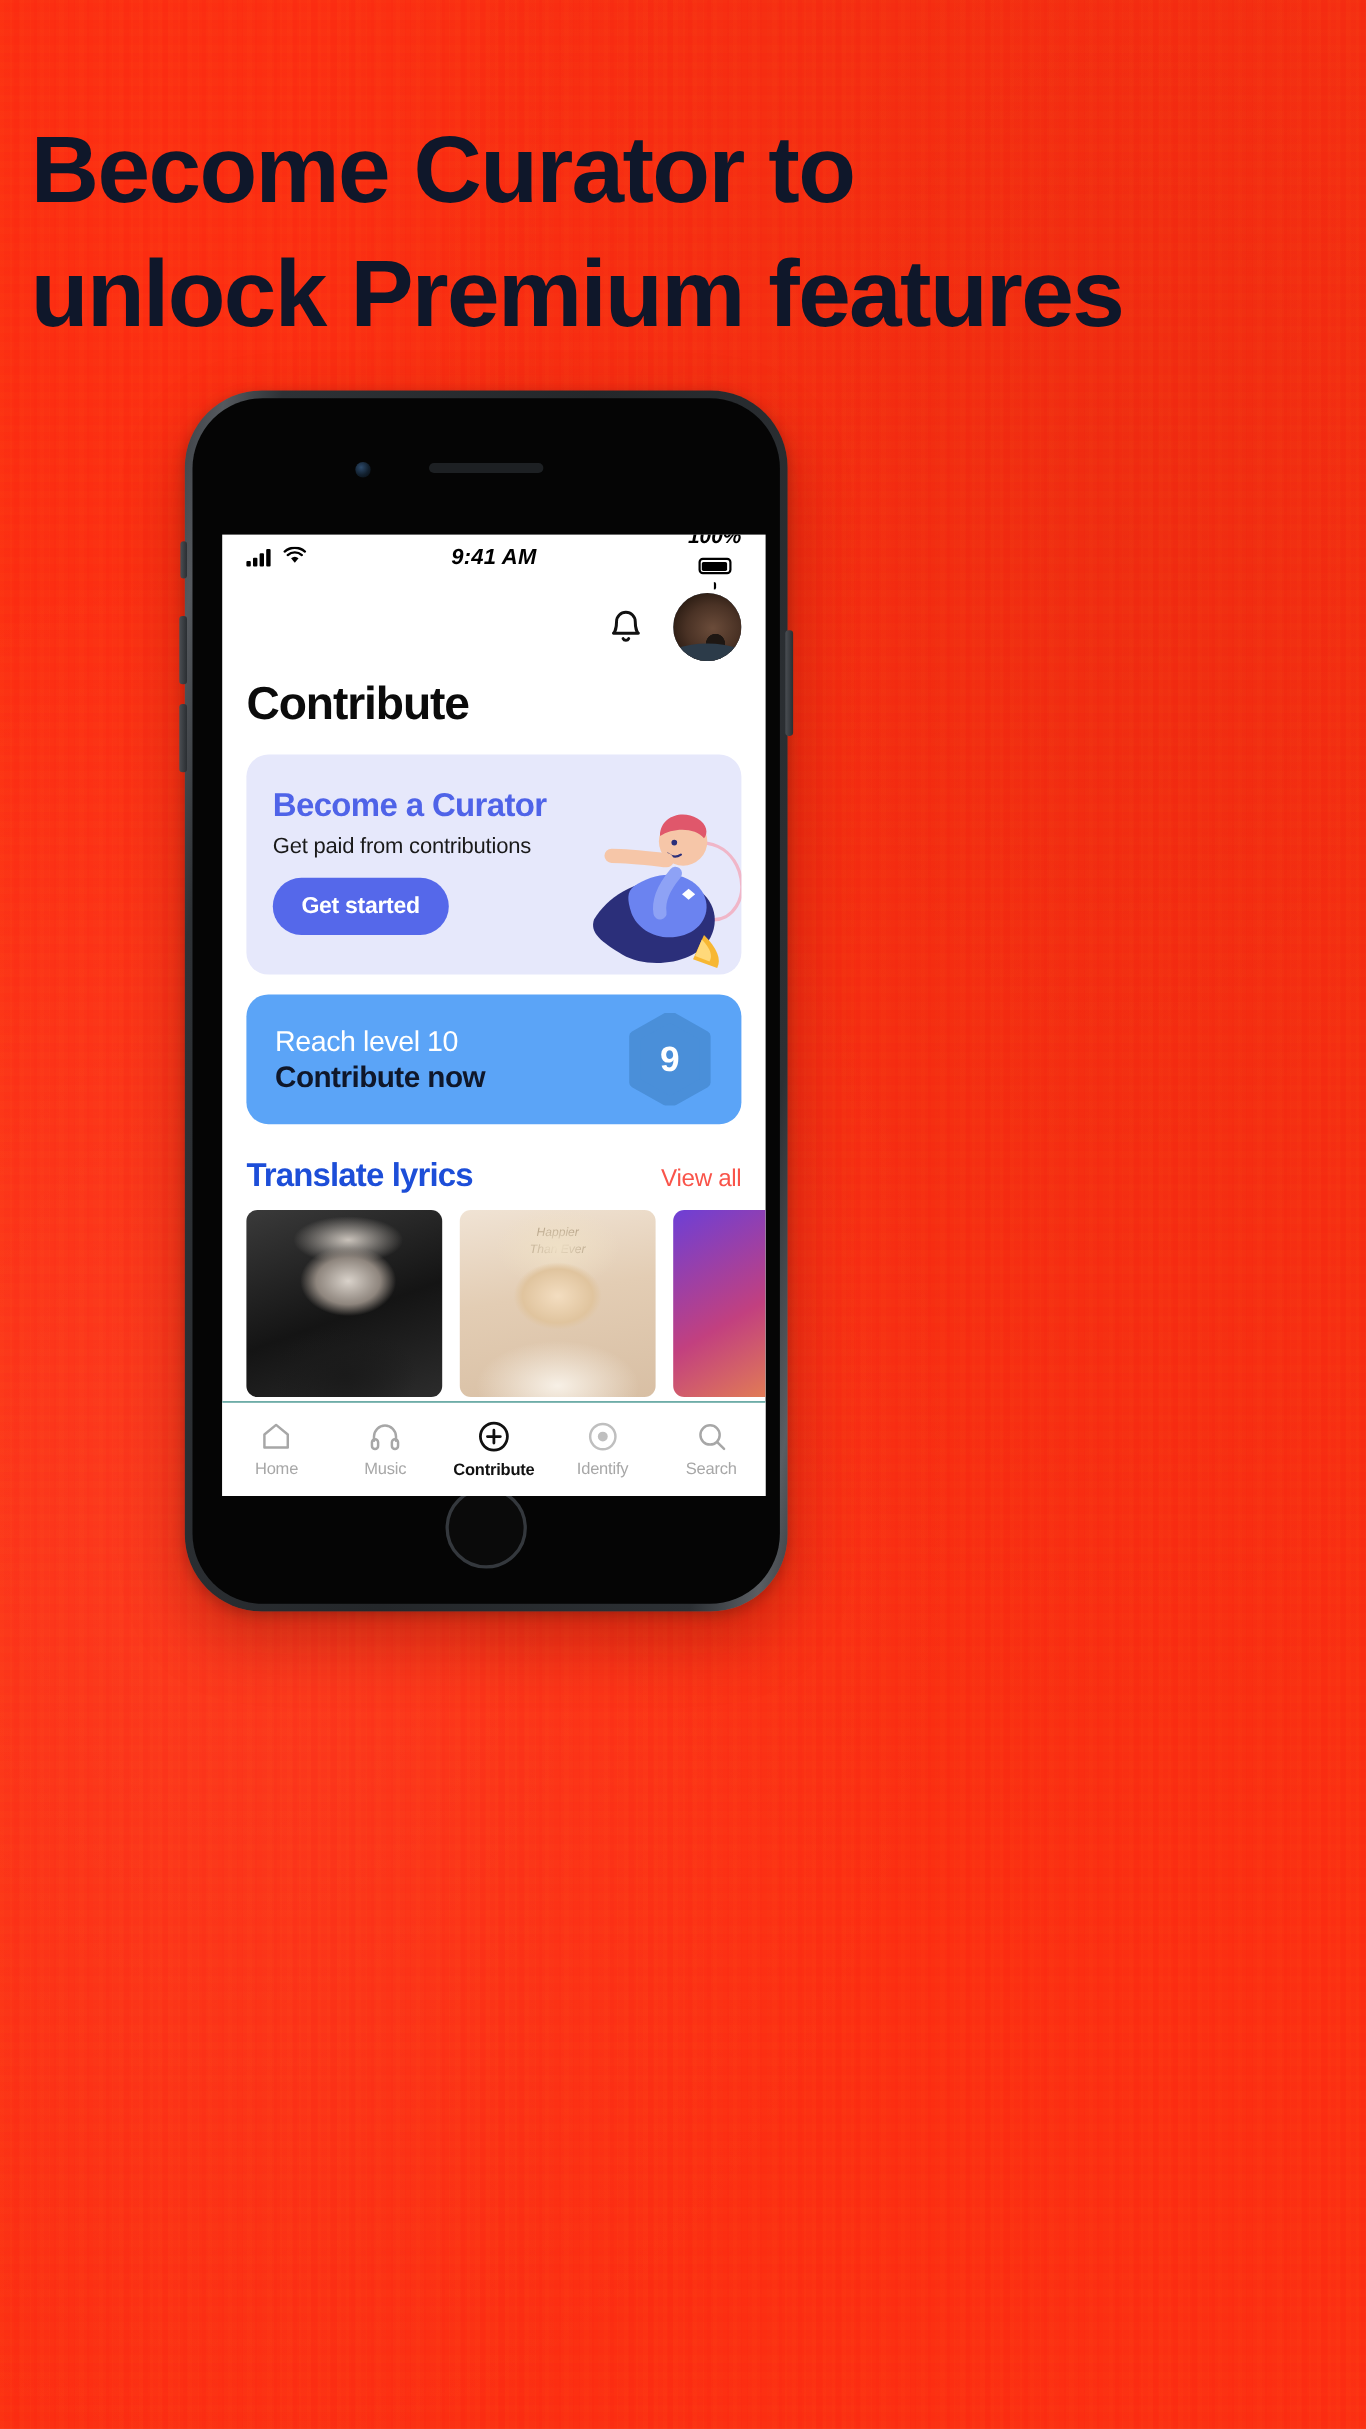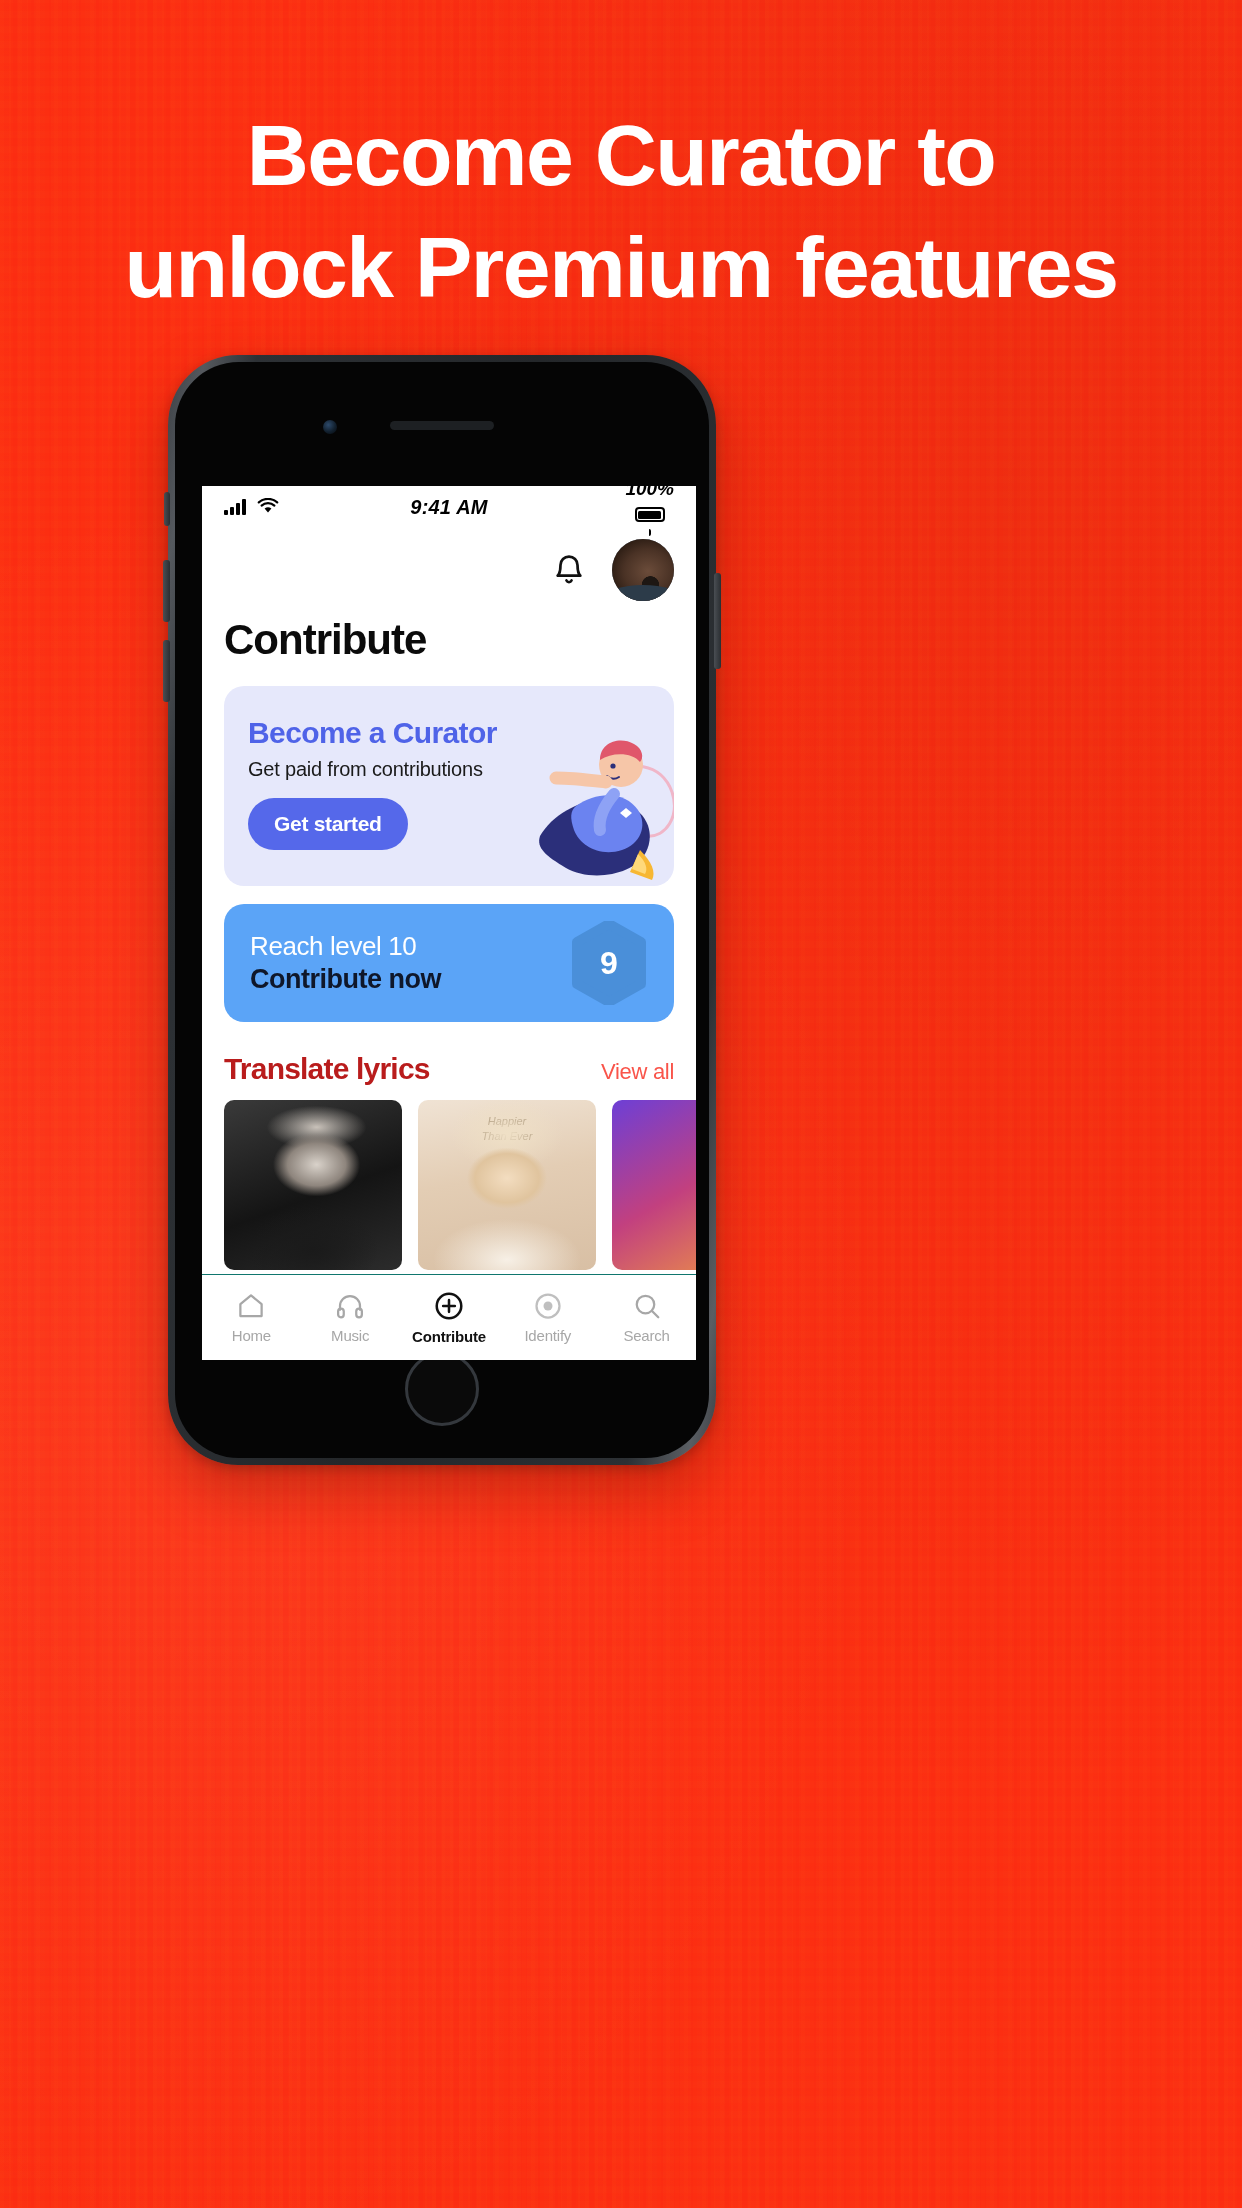--- a/index.html
+++ b/index.html
@@ -25,22 +25,22 @@
   .bg:after{
     content:""; position:absolute; inset:0;
     background:
       radial-gradient(ellipse at 18% 62%, rgba(255,255,255,.055), rgba(255,255,255,0) 46%),
       radial-gradient(ellipse at 82% 22%, rgba(0,0,0,.05), rgba(0,0,0,0) 55%);
   }
 
   
   .headline {
     position:absolute; left:0; right:0; top:112px;
-    text-align:center;
-    color:#ffffff;
+    text-align:left;
+    color:#0f172a;
     font-weight:bold;
     font-size:86px;
     line-height:1.0;
     letter-spacing:-1.5px;
     z-index:5;
     padding:0 28px;
   }
   .headline .l1 { display:block; }
   .headline .l2 { display:block; margin-top:26px; }
 
@@ -177,21 +177,21 @@
   .hexbadge span {
     position:absolute; inset:0; display:flex; align-items:center; justify-content:center;
     color:#fff; font-size:32px; font-weight:bold;
   }
 
   
   .sec-head {
     display:flex; align-items:baseline; justify-content:space-between;
     padding:30px 22px 0 22px;
   }
-  .sec-title { font-size:30px; font-weight:bold; color:#b91c1c; letter-spacing:-.8px; }
+  .sec-title { font-size:30px; font-weight:bold; color:#1d4ed8; letter-spacing:-.8px; }
   .sec-link  { font-size:22px; font-weight:normal; color:#f9544a; letter-spacing:-.3px; }
 
   .cards-row {
     display:flex; gap:16px; padding:14px 0 0 22px; overflow:hidden;
   }
   .song-card { width:178px; height:170px; border-radius:10px; overflow:hidden; flex:0 0 auto; position:relative; }
   .sc1 { background:linear-gradient(160deg,#3a3a3a 0%, #141414 55%, #2c2c2c 100%); }
   .sc1:after{
     content:""; position:absolute; inset:0;
     background:

